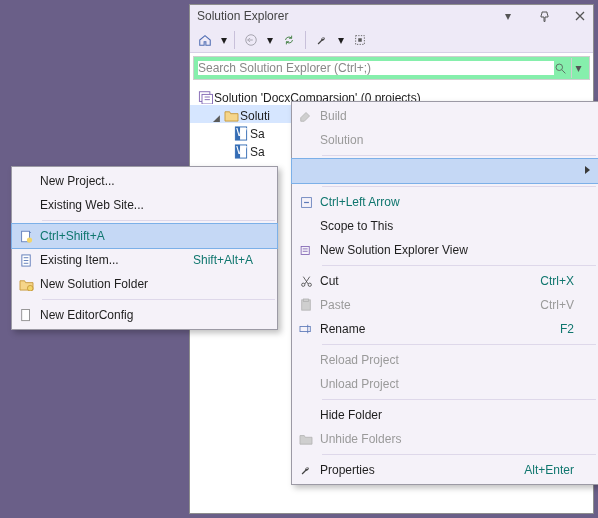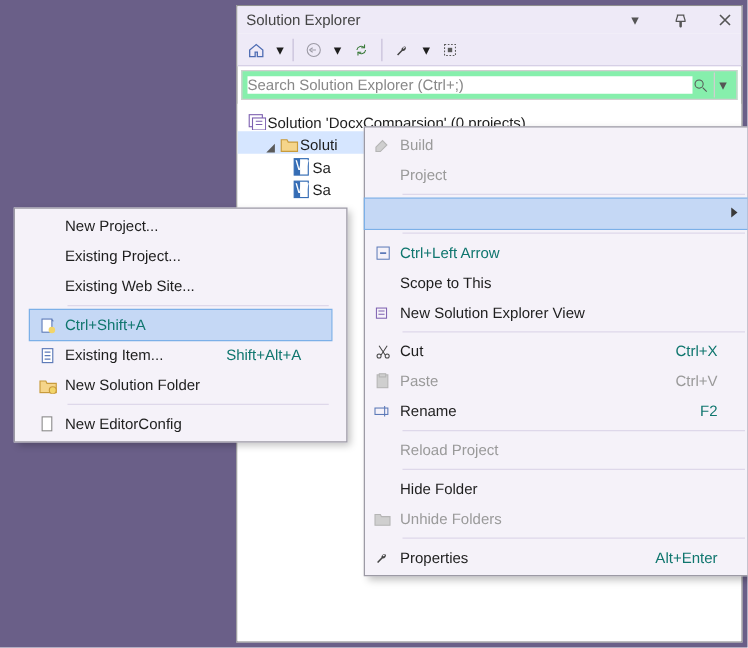--- a/index.html
+++ b/index.html
@@ -27,21 +27,21 @@
 .ctx .row{display:flex;align-items:center;height:24px;position:relative}
 .ctx .ic{width:28px;display:flex;align-items:center;justify-content:center}
 .ctx .lbl{flex:1;padding-right:10px;white-space:nowrap}
 .ctx .sc{color:#0f766e;padding-right:24px;white-space:nowrap}
 .ctx .arrow{position:absolute;right:8px;top:7px;width:0;height:0;border-top:4px solid transparent;border-bottom:4px solid transparent;border-left:5px solid #3a3a3a}
 .ctx .div{height:1px;background:#ded8ea;margin:3px 2px 3px 30px}
 .ctx .hl{background:#c5d8f5;outline:1px solid #7cb0e8}
 .ctx .dis .lbl,.ctx .dis .sc{color:#9a9a9a}
 .ctx .dis svg *{stroke:#b5b5b5!important;fill:#cfcfcf!important}
 #ctx1{left:291px;top:101px;width:308px;padding:2px 0}
-#ctx2{left:11px;top:166px;width:267px;padding:2px 12px}
+#ctx2{left:11px;top:166px;width:267px;padding:2px 0}
 svg{display:block}
 </style>
 </head>
 <body>
 
 <div class="panel">
   <div class="titlebar">
     <span class="title">Solution Explorer</span>
     <span class="tb-btn">▾</span>
     <span class="tb-btn">
@@ -152,21 +152,21 @@
   <div class="row dis">
       <span class="ic">
         <svg width="14" height="14" viewBox="0 0 16 16">
           <path d="M2 10l6-6 4 4-6 6H2z" fill="#cfcfcf" stroke="#b5b5b5"></path>
         </svg>
       </span>
       <span class="lbl">Build</span>
     </div>
   <div class="row dis">
       <span class="ic"></span>
-      <span class="lbl">Project</span>
+      <span class="lbl">Solution</span>
     </div>
   <div class="div"></div>
   <div class="row hl">
       <span class="ic"></span>
       <span class="arrow"></span>
     </div>
   <div class="div"></div>
   <div class="row">
       <span class="ic">
         <svg width="13" height="13" viewBox="0 0 16 16">
@@ -219,20 +219,24 @@
         </svg>
       </span>
       <span class="lbl">Rename</span>
       <span class="sc">F2</span>
     </div>
   <div class="div"></div>
   <div class="row dis">
       <span class="ic"></span>
       <span class="lbl">Reload Project</span>
     </div>
+  <div class="row dis">
+      <span class="ic"></span>
+      <span class="lbl">Unload Project</span>
+    </div>
   <div class="div"></div>
   <div class="row">
       <span class="ic"></span>
       <span class="lbl">Hide Folder</span>
     </div>
   <div class="row dis">
       <span class="ic">
         <svg width="14" height="12" viewBox="0 0 16 14">
           <path d="M1 3h5l1 2h8v8H1z" fill="#e5e5e5" stroke="#b5b5b5"></path>
         </svg>
@@ -248,24 +252,20 @@
       </span>
       <span class="lbl">Properties</span>
       <span class="sc">Alt+Enter</span>
     </div>
 </div>
 
 <div id="ctx2" class="ctx">
   <div class="row">
       <span class="ic"></span>
       <span class="lbl">New Project...</span>
-    </div>
-  <div class="row">
-      <span class="ic"></span>
-      <span class="lbl">Existing Project...</span>
     </div>
   <div class="row">
       <span class="ic"></span>
       <span class="lbl">Existing Web Site...</span>
     </div>
   <div class="div"></div>
   <div class="row hl">
       <span class="ic">
         <svg width="14" height="15" viewBox="0 0 16 16">
           <rect x="3" y="2" width="9" height="12" fill="#fff" stroke="#5d7ab8"></rect>

